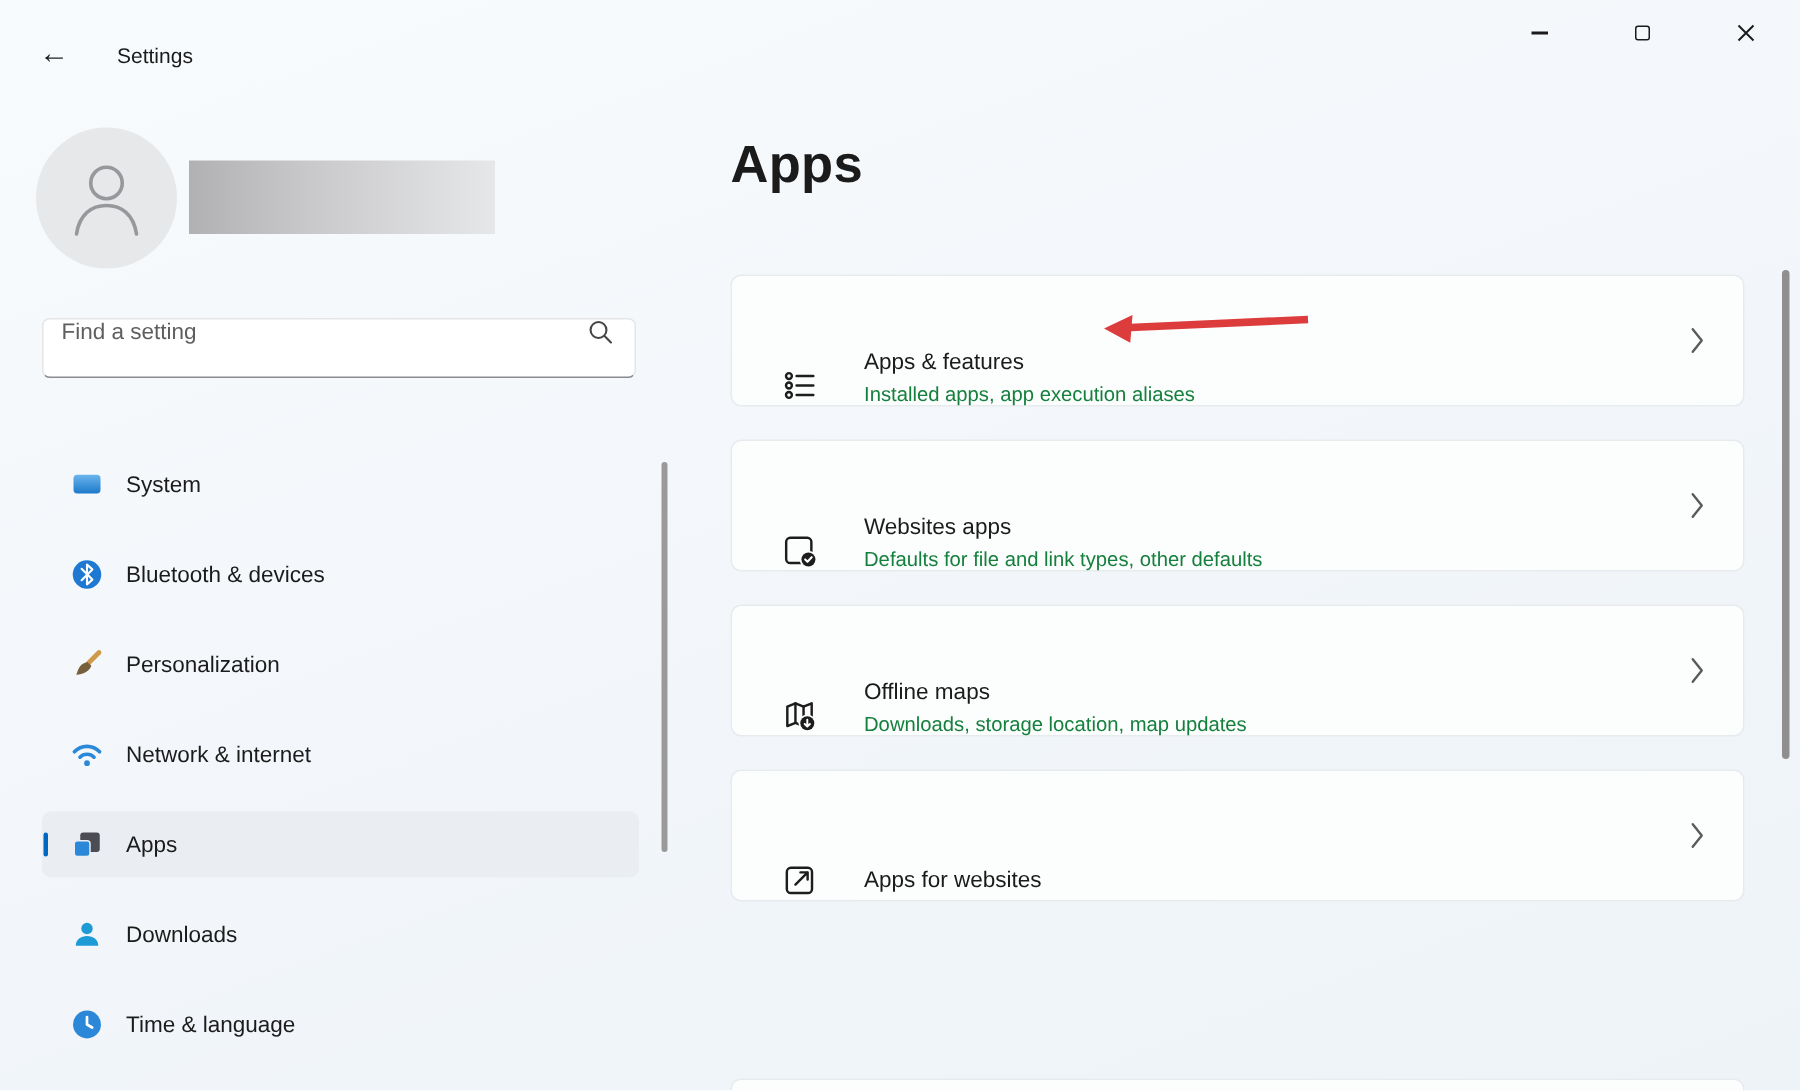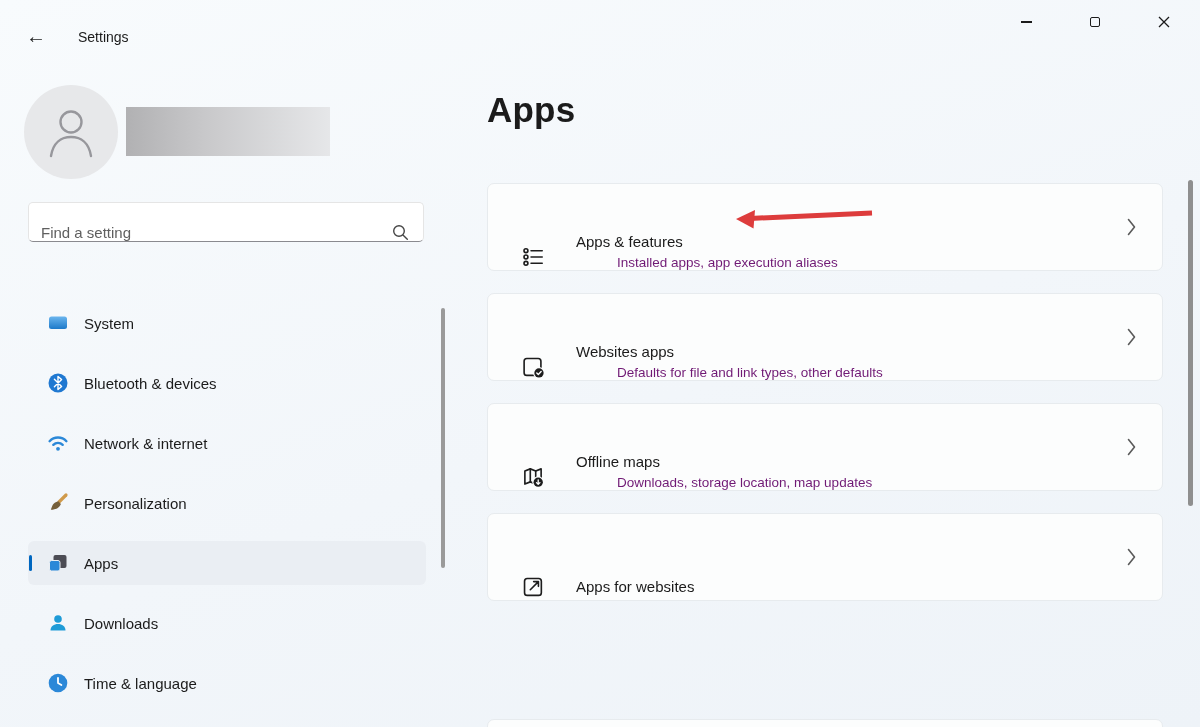--- a/index.html
+++ b/index.html
@@ -17,23 +17,23 @@
   .caption-btn { width:46px; height:44px; display:flex; align-items:center; justify-content:center; cursor:pointer; }
   .glyph-min { width:11px; height:1.4px; background:#1b1b1b; }
   .glyph-max { width:10px; height:10px; border:1.3px solid #1b1b1b; border-radius:2px; }
 
   
   .avatar { position:absolute; left:24px; top:85px; width:94px; height:94px; border-radius:50%;
     background:#e7e8ea; display:flex; align-items:center; justify-content:center; cursor:pointer; }
   .name-redacted { position:absolute; left:126px; top:107px; width:204px; height:49px;
     background:linear-gradient(90deg,#b1b1b3 0%,#c9c9cb 40%,#e6e7e9 100%); }
 
-  .search-box { position:absolute; left:28px; top:202px; width:396px; height:40px;
+  .search-box { position:absolute; left:28px; top:212px; width:396px; height:40px;
     background:#ffffff; border:1px solid #e5e5e5; border-bottom-color:#8a8a8f; border-radius:5px;
-    display:flex; align-items:flex-end;gap:40px; }
+    display:flex; align-items:flex-start;gap:40px; }
   .search-box input { flex:1; border:none; outline:none; background:transparent;
     padding:0 12px; font-size:15px; font-family:inherit; color:#1b1b1b; }
   .search-box input::placeholder { color:#5f5f5f; }
   .search-glyph { margin-right:14px; display:flex; }
 
   .nav { position:absolute; left:28px; top:301px; width:398px; }
   .nav-item { position:relative; height:44px; margin-bottom:16px; display:flex; align-items:center;
     border-radius:6px; cursor:pointer; }
   .nav-item.selected { background:#eaeef3; }
   .accent-pill { display:none; }
@@ -45,21 +45,21 @@
   .side-scroll { position:absolute; left:441px; top:308px; width:4px; height:260px;
     background:#9a9a9a; border-radius:2px; cursor:pointer; }
 
   
   .page-title { position:absolute; left:487px; top:90px; font-size:35px; font-weight:600; letter-spacing:.2px; }
   .cards { position:absolute; left:487px; top:183px; width:676px; }
   .card { position:relative; height:88px; margin-bottom:22px; background:#fcfdfd;
     border:1px solid #e7ebee; border-radius:7px; display:flex; align-items:flex-end; cursor:pointer; }
   .card-icon { width:26px; height:26px; margin:0 30px 0 32px; flex:0 0 auto; }
   .card-title { font-size:15px; margin-bottom:5px; }
-  .card-sub { font-size:13.5px; color:#701a75;margin-left:41px; }
+  .card-sub { font-size:13.5px; color:#15803d; }
   .chevron { position:absolute; right:26px; top:50%; transform:translateY(-50%); display:flex; }
   .partial-card { position:absolute; left:487px; top:719px; width:676px; height:20px;
     background:#fcfdfd; border:1px solid #e7ebee; border-radius:7px 7px 0 0; cursor:pointer; }
 
   .main-scroll { position:absolute; left:1188px; top:180px; width:5px; height:326px;
     background:#8f8f8f; border-radius:3px; cursor:pointer; }
 
   
   .arrow-annotation { position:absolute; left:734px; top:205px; width:142px; height:26px; pointer-events:none; }
   .arrow-annotation path { stroke: var(--arrow-color,#dd3c3c); }
@@ -127,35 +127,35 @@
 
       <svg class="nav-icon" viewBox="0 0 24 24">
         <circle cx="12" cy="12" r="9.5" fill="#1f78d1"></circle>
         <path d="M8.4 8.2 L15.6 15.4 L12 18.6 V5.4 L15.6 8.6 L8.4 15.8" fill="none" stroke="#ffffff" stroke-width="1.4" stroke-linejoin="round" stroke-linecap="round"></path>
       </svg>
       <span class="nav-label">Bluetooth &amp; devices</span>
     </div>
 
     <div class="nav-item">
 
+      <svg class="nav-icon" viewBox="0 0 24 24">
+        <path d="M20 4 L13 11" stroke="#d09a4b" stroke-width="3.2" stroke-linecap="round" fill="none"></path>
+        <path d="M12.3 10.3 L14.9 12.9 C13.6 16.8 9.4 18.8 4.8 18.8 C6.4 15.6 6.2 11.8 12.3 10.3 Z" fill="#76603b"></path>
+      </svg>
+      <span class="nav-label">Personalization</span>
+    </div>
+
+    <div class="nav-item">
+
       <svg class="nav-icon" viewBox="0 0 24 24" fill="none" stroke="#2b88d8" stroke-width="2.4" stroke-linecap="round">
         <path d="M3.6 10.2 a11.5 11.5 0 0 1 16.8 0"></path>
         <path d="M7.3 13.8 a6.6 6.6 0 0 1 9.4 0"></path>
         <circle cx="12" cy="17.8" r="1.9" fill="#2b88d8" stroke="none"></circle>
       </svg>
       <span class="nav-label">Network &amp; internet</span>
-    </div>
-
-    <div class="nav-item">
-
-      <svg class="nav-icon" viewBox="0 0 24 24">
-        <path d="M20 4 L13 11" stroke="#d09a4b" stroke-width="3.2" stroke-linecap="round" fill="none"></path>
-        <path d="M12.3 10.3 L14.9 12.9 C13.6 16.8 9.4 18.8 4.8 18.8 C6.4 15.6 6.2 11.8 12.3 10.3 Z" fill="#76603b"></path>
-      </svg>
-      <span class="nav-label">Personalization</span>
     </div>
 
     <div class="nav-item selected">
       <span class="accent-pill"></span>
       <svg class="nav-icon" viewBox="0 0 24 24">
         <rect x="7.5" y="4" width="13" height="13" rx="2" fill="#4c4c54"></rect>
         <rect x="3.5" y="9.5" width="10.5" height="10.5" rx="2" fill="#2b88d8" stroke="#eaeef3" stroke-width="1"></rect>
       </svg>
       <span class="nav-label">Apps</span>
     </div>

